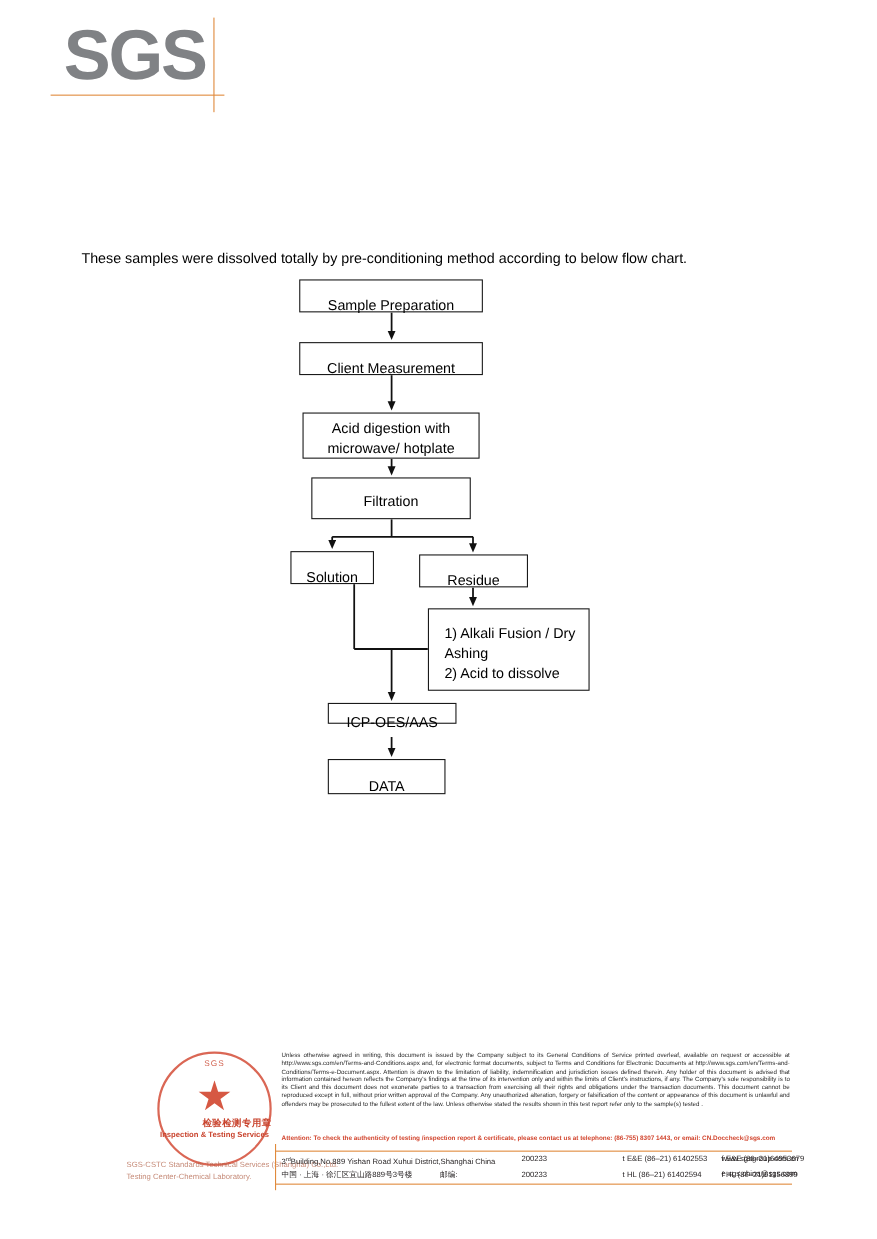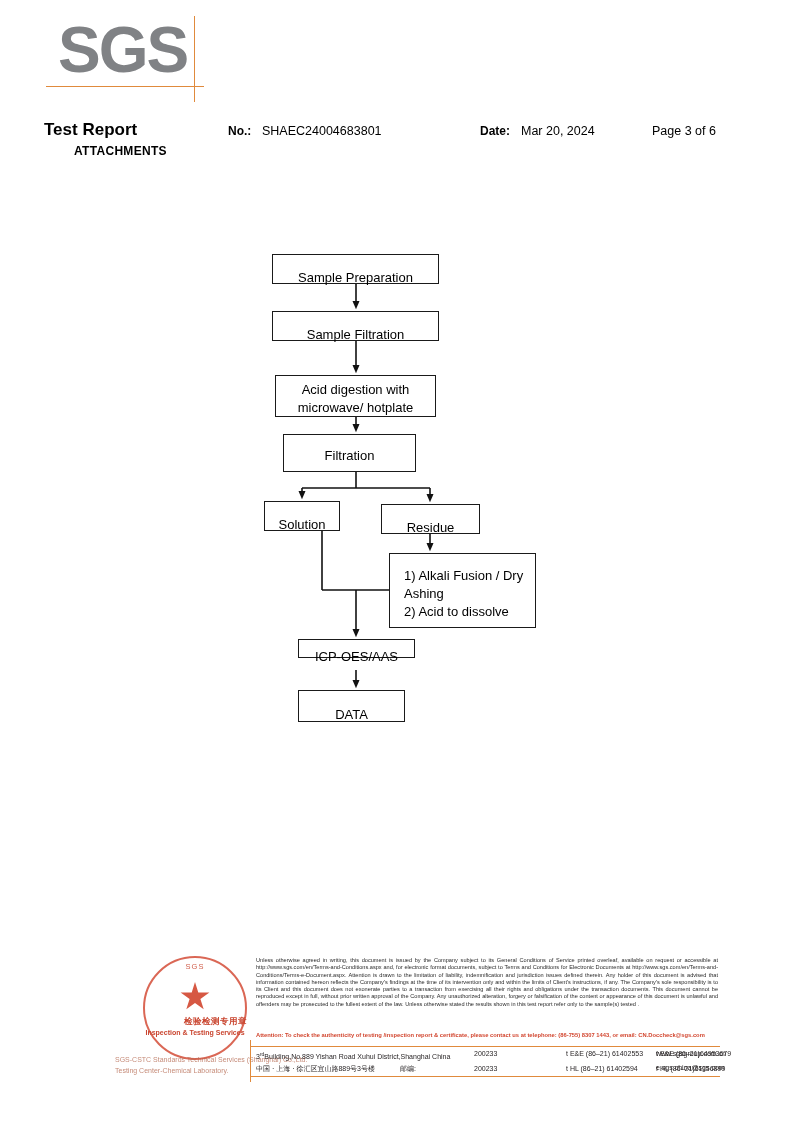--- a/index.html
+++ b/index.html
@@ -333,30 +333,22 @@
 <body>
 
 <div id="page">
 
   <div id="logo-block">
     <div id="logo-text">SGS</div>
     <div id="logo-hline"></div>
     <div id="logo-vline"></div>
   </div>
 
-  <div id="header-row">
-    <div id="title-test-report">Test Report</div>
-    <div id="title-attachments">ATTACHMENTS</div>
-    <div id="no-label">No.:</div>
-    <div id="no-value">SHAEC24004683801</div>
-    <div id="date-label">Date:</div>
-    <div id="date-value">Mar 20, 2024</div>
-    <div id="page-number">Page 3 of 6</div>
-  </div>
-
+
+  <div id="chart-intro">These samples were dissolved totally by pre-conditioning method according to below flow chart.</div>
 
   <svg id="flowchart" viewBox="0 0 797 1126" xmlns="http://www.w3.org/2000/svg">
     <defs>
       <marker id="arrow" markerWidth="9" markerHeight="9" refX="4.2" refY="3.6" orient="auto" markerUnits="userSpaceOnUse">
         <path d="M0,0 L8.4,3.6 L0,7.2 z" fill="#111111"></path>
       </marker>
     </defs>
     <g stroke="#111111" stroke-width="1.6" fill="none">
 
       <line x1="356" y1="284" x2="356" y2="305" marker-end="url(#arrow)"></line>
@@ -380,27 +372,27 @@
 
       <line x1="356" y1="670" x2="356" y2="684" marker-end="url(#arrow)"></line>
     </g>
   </svg>
 
   <div id="flow-nodes">
     <div class="fbox centered" style="left:272px;top:254px;width:167px;height:30px;">
       <span>Sample Preparation</span>
     </div>
     <div class="fbox centered" style="left:272px;top:311px;width:167px;height:30px;">
-      <span>Sample Filtration</span>
+      <span>Client Measurement</span>
     </div>
     <div class="fbox" style="left:275px;top:375px;width:161px;height:42px;">
       <span>Acid digestion with
 microwave/ hotplate</span>
     </div>
-    <div class="fbox" style="left:283px;top:434px;width:133px;height:38px;">
+    <div class="fbox" style="left:283px;top:434px;width:145px;height:38px;">
       <span>Filtration</span>
     </div>
     <div class="fbox centered" style="left:264px;top:501px;width:76px;height:30px;">
       <span>Solution</span>
     </div>
     <div class="fbox centered" style="left:381px;top:504px;width:99px;height:30px;">
       <span>Residue</span>
     </div>
     <div class="fbox leftish" style="left:389px;top:553px;width:147px;height:75px;">
       <span>1) Alkali Fusion / Dry

